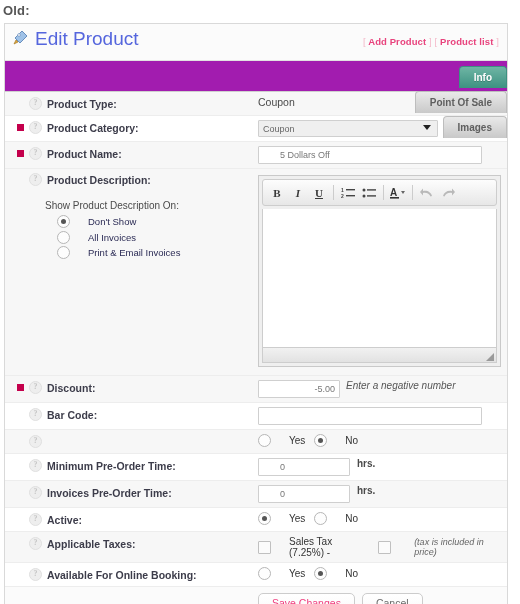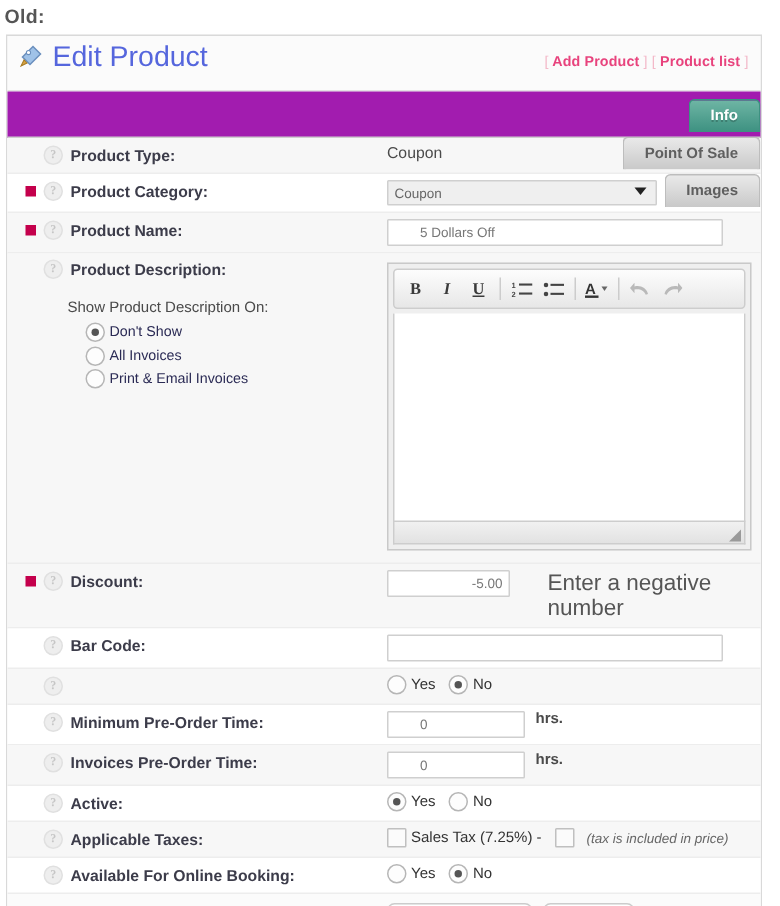--- a/index.html
+++ b/index.html
@@ -158,25 +158,25 @@
     font-size:9px;color:#777;
     border:1px solid #cfcfcf;
     background:#fff;
     padding:0 21px;
     font-family:"Liberation Sans",sans-serif;
     border-radius:1px;
   }
   input.small{width:48px;text-align:left;}
   input.num{width:55px;text-align:right;padding-right:4px;}
   .unit{font-size:10px;font-weight:bold;color:#4a4a4a;margin-left:7px;}
-  .hint{font-size:15px;color:#555;margin-left:25px;}
+  .hint{font-size:10px;color:#555;margin-left:6px;font-style:italic;}
   .hint-it{font-size:9px;color:#666;font-style:italic;margin-left:5px;}
   
   .rgroup{display:flex;align-items:center;gap:9px;}
-  .ritem{display:flex;align-items:center;gap:3px;font-size:10px;color:#333;}
+  .ritem{display:flex;align-items:center;gap:18px;font-size:10px;color:#333;}
   .radio{
     width:11px;height:11px;border-radius:50%;
     border:1px solid #b6b6b6;background:#fdfdfd;
     display:inline-block;position:relative;flex:none;
   }
   .radio.on::after{
     content:"";position:absolute;left:2.5px;top:2.5px;
     width:5px;height:5px;border-radius:50%;background:#555;
   }
   .cbx{

